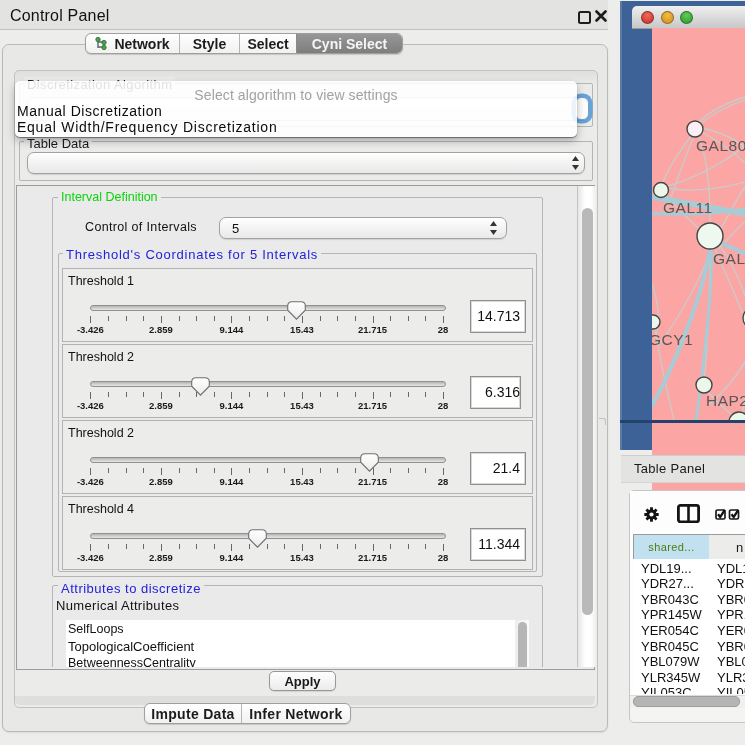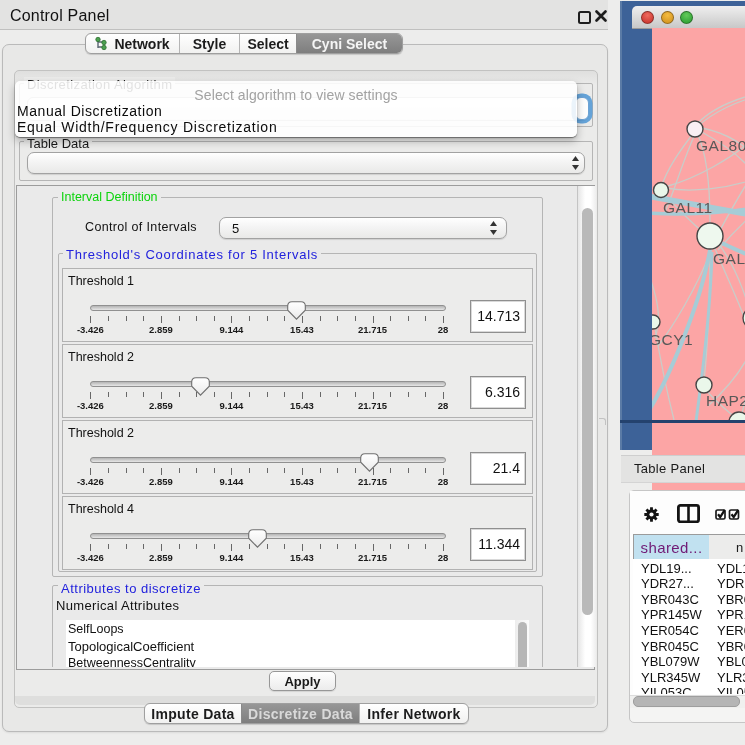--- a/index.html
+++ b/index.html
@@ -146,21 +146,21 @@
 <svg class="abs" style="left:173.5px;top:191px" width="19" height="19" viewBox="0 0 19 19">
  <path d="M0.7 5 Q0.7 0.7 5 0.7 L14 0.7 Q18.3 0.7 18.3 5 L18.3 9.2 L9.5 18.2 L0.7 9.2 Z" fill="url(#g344)" stroke="#6f6f6f" stroke-width="1.1"></path>
  <defs>
         <linearGradient id="g344" x1="0" y1="0" x2="0" y2="1">
   <stop offset="0" stop-color="#ffffff"></stop>
           <stop offset="0.55" stop-color="#f4f4f4"></stop>
   <stop offset="1" stop-color="#e8e8e8"></stop>
         </linearGradient>
       </defs>
     </svg>
-<div class="vfield" style="left:453px;top:190px;width:49px;height:31px;line-height:31px;padding-right:5px">6.316</div>
+<div class="vfield" style="left:453px;top:190px;width:49px;height:31px;line-height:31px;">6.316</div>
 <div class="abs" style="left:45px;top:234px;width:469px;height:72px;border:1px solid #b2b2b2;background:#ececeb"></div>
 <div class="abs bold" style="left:51px;top:240px;font-size:12.5px;color:#111">Threshold 2</div>
 <div class="abs" style="left:73px;top:271px;width:354px;height:4px;border:1px solid #909090;border-radius:3px;background:linear-gradient(#b4b4b4,#e6e6e6)"></div>
 <div class="tick" style="left:73.4px;top:281.5px;height:7px"></div>
     <div class="tick" style="left:91.0px;top:281.5px;height:5px"></div>
     <div class="tick" style="left:108.7px;top:281.5px;height:5px"></div>
     <div class="tick" style="left:126.3px;top:281.5px;height:5px"></div>
     <div class="tick" style="left:143.9px;top:281.5px;height:7px"></div>
     <div class="tick" style="left:161.6px;top:281.5px;height:5px"></div>
     <div class="tick" style="left:179.2px;top:281.5px;height:5px"></div>
@@ -242,21 +242,20 @@
 <div class="abs" style="left:49px;top:434px;width:449px;height:60px;background:#fff"></div>
 <div class="abs" style="left:51px;top:436px;font-size:12.5px;color:#111">SelfLoops</div>
 <div class="abs" style="left:51px;top:453px;font-size:13px;color:#111">TopologicalCoefficient</div>
 <div class="abs" style="left:51px;top:470px;font-size:12.5px;color:#111">BetweennessCentrality</div>
 <div class="abs" style="left:498px;top:434px;width:14px;height:60px;background:linear-gradient(90deg,#ededed,#fbfbfb)"></div>
 <div class="abs" style="left:501px;top:436px;width:9px;height:58px;background:#b6b6b6;border-radius:5px 5px 0 0"></div>
 </div>
 <div class="abs" style="left:269px;top:671px;width:65px;height:18px;border:1px solid #979797;border-radius:5px;background:linear-gradient(#fefefe,#ececec);display:flex;align-items:center;justify-content:center;font-size:13px;font-weight:bold;color:#1a1a1a;box-shadow:0 1px 1px rgba(0,0,0,0.1)">Apply</div>
 <div class="seg" style="left:144px;top:703px;height:19px;letter-spacing:0.3px">
     <div style="width:96px">Impute Data</div>
-    <div class="sel" style="width:117px;color:#d9d9d9">Discretize Data</div>
     <div style="width:108px">Infer Network</div>
   </div>
 <div class="abs" style="left:599px;top:418px;width:6px;height:6px;border-top:1.5px solid #c2c2c2;border-right:1.5px solid #c2c2c2;border-radius:0 3px 0 0"></div>
 <div class="abs" style="left:620px;top:1px;width:125px;height:449px;background:#3d6298;border-left:2px solid #5b7ba6;box-sizing:border-box"></div>
 <div class="abs" style="left:632px;top:6px;width:113px;height:22px;background:linear-gradient(#efefef,#c8c8c8);border-bottom:1px solid #9a9a9a;border-radius:5px 0 0 0"></div>
 <div class="abs" style="left:641px;top:11px;width:11px;height:11px;border-radius:50%;background:radial-gradient(circle at 50% 30%, #ef6a5e, #c52f28);border:1px solid rgba(0,0,0,0.35)"></div>
 <div class="abs" style="left:661px;top:11px;width:11px;height:11px;border-radius:50%;background:radial-gradient(circle at 50% 30%, #f5bc40, #cd8d1b);border:1px solid rgba(0,0,0,0.35)"></div>
 <div class="abs" style="left:680px;top:11px;width:11px;height:11px;border-radius:50%;background:radial-gradient(circle at 50% 30%, #63ca5a, #279a2e);border:1px solid rgba(0,0,0,0.35)"></div>
 <div class="abs" style="left:652px;top:28px;width:113px;height:480px;background:#fca5a5;overflow:hidden">
 <svg width="113" height="392" viewBox="0 0 113 392">
@@ -335,21 +334,21 @@
 <svg class="abs" style="left:677px;top:504px" width="23" height="19" viewBox="0 0 23 19">
  <rect x="1.4" y="1.4" width="20.2" height="16.4" rx="2" fill="none" stroke="#141414" stroke-width="2.8"></rect>
  <line x1="11.5" y1="1.5" x2="11.5" y2="17.5" stroke="#141414" stroke-width="2.6"></line>
   </svg>
 <svg class="abs" style="left:715px;top:508px" width="25" height="12" viewBox="0 0 25 12">
  <rect x="1" y="2" width="9" height="9" rx="1.5" fill="none" stroke="#1a1a1a" stroke-width="1.7"></rect>
  <path d="M3 6.2 L5.2 9 L9.8 1.8" fill="none" stroke="#121212" stroke-width="2.3"></path>
  <rect x="14.5" y="2" width="9" height="9" rx="1.5" fill="none" stroke="#1a1a1a" stroke-width="1.7"></rect>
  <path d="M16.5 6.2 L18.7 9 L23.3 1.8" fill="none" stroke="#121212" stroke-width="2.3"></path>
   </svg>
-<div class="abs" style="left:633px;top:534px;width:75px;height:24px;background:#c1e1f0;border:1px solid #9b9b9b;border-right:1px solid #8b8b8b;font-size:15px;color:#701a75;display:flex;align-items:center;justify-content:center;letter-spacing:0.4px">shared...</div>
+<div class="abs" style="left:633px;top:534px;width:75px;height:24px;background:#c1e1f0;border:1px solid #9b9b9b;border-right:1px solid #8b8b8b;font-size:11px;color:#4d7c0f;display:flex;align-items:center;justify-content:center;letter-spacing:0.4px">shared...</div>
 <div class="abs" style="left:709px;top:534px;width:40px;height:24px;background:#ececeb;border-top:1px solid #9b9b9b;border-bottom:1px solid #9b9b9b;font-size:13px;color:#1c1c1c;display:flex;align-items:center;padding-left:27px">n</div>
 <div class="abs" style="left:633px;top:559px;width:112px;height:135px;overflow:hidden;background:#fff">
     <div class="abs" style="left:8px;top:1.5px;font-size:13px;color:#111;white-space:nowrap">YDL19...</div>
     <div class="abs" style="left:84px;top:1.5px;font-size:13px;color:#111;white-space:nowrap">YDL194W</div>
     <div class="abs" style="left:8px;top:17.1px;font-size:13px;color:#111;white-space:nowrap">YDR27...</div>
     <div class="abs" style="left:84px;top:17.1px;font-size:13px;color:#111;white-space:nowrap">YDR277C</div>
     <div class="abs" style="left:8px;top:32.7px;font-size:13px;color:#111;white-space:nowrap">YBR043C</div>
     <div class="abs" style="left:84px;top:32.7px;font-size:13px;color:#111;white-space:nowrap">YBR043C</div>
     <div class="abs" style="left:8px;top:48.3px;font-size:13px;color:#111;white-space:nowrap">YPR145W</div>
     <div class="abs" style="left:84px;top:48.3px;font-size:13px;color:#111;white-space:nowrap">YPR145W</div>

